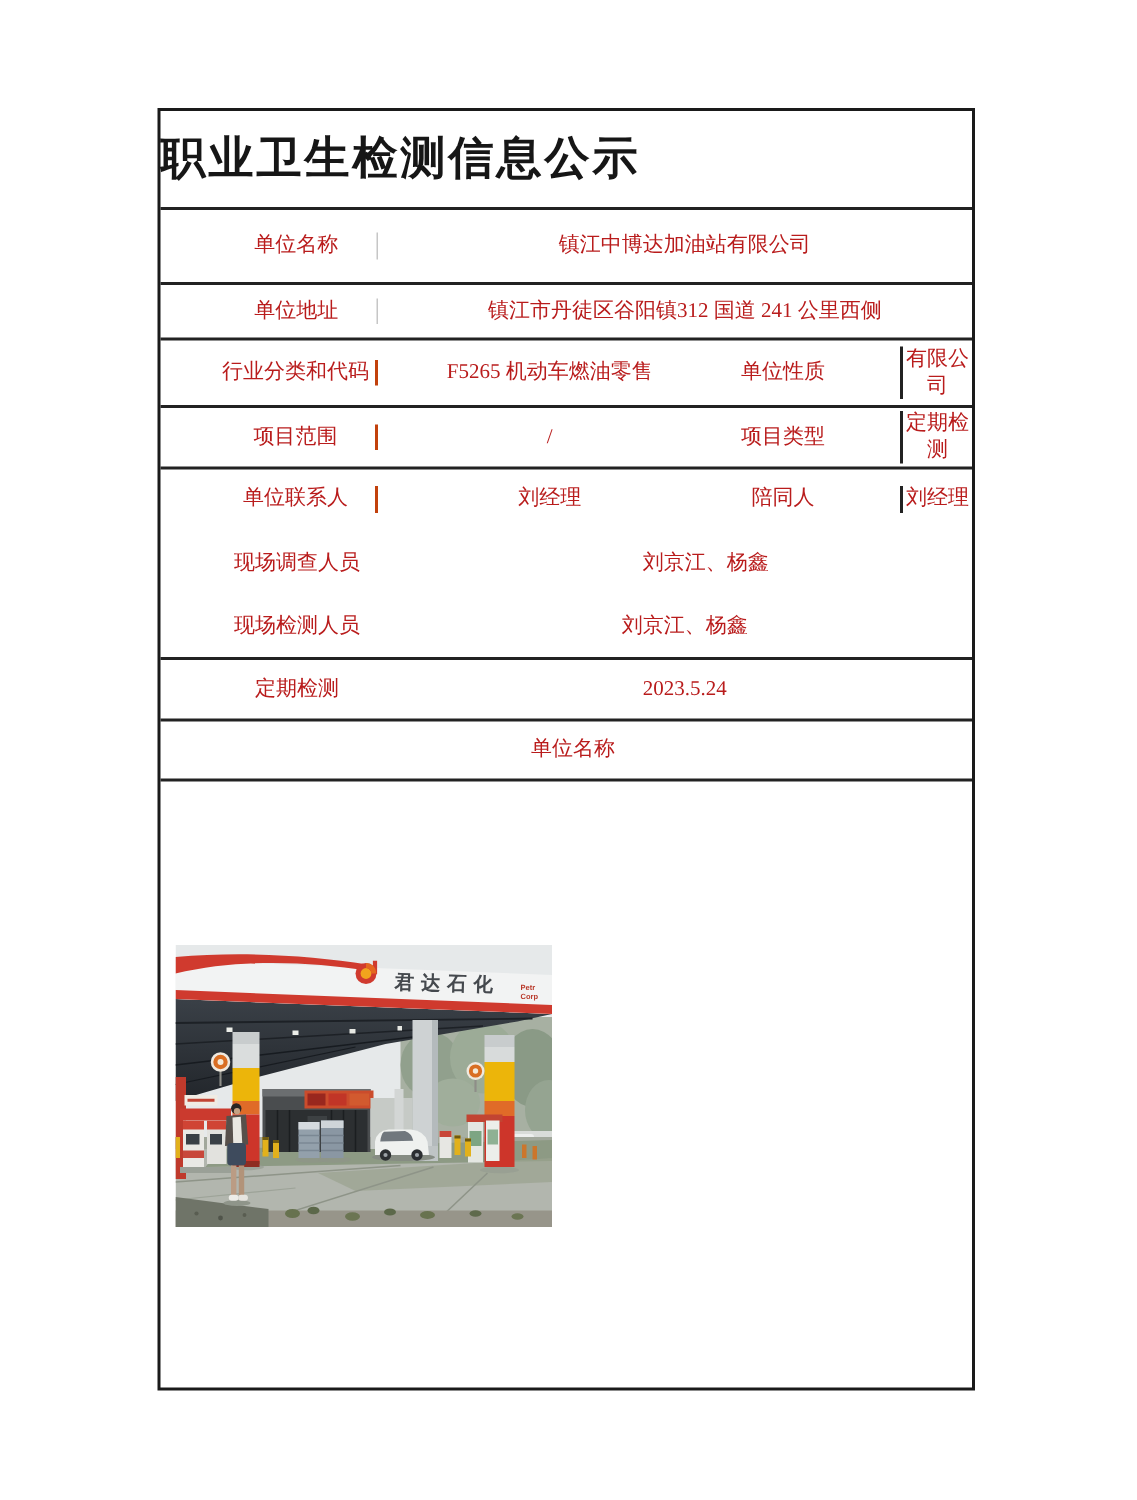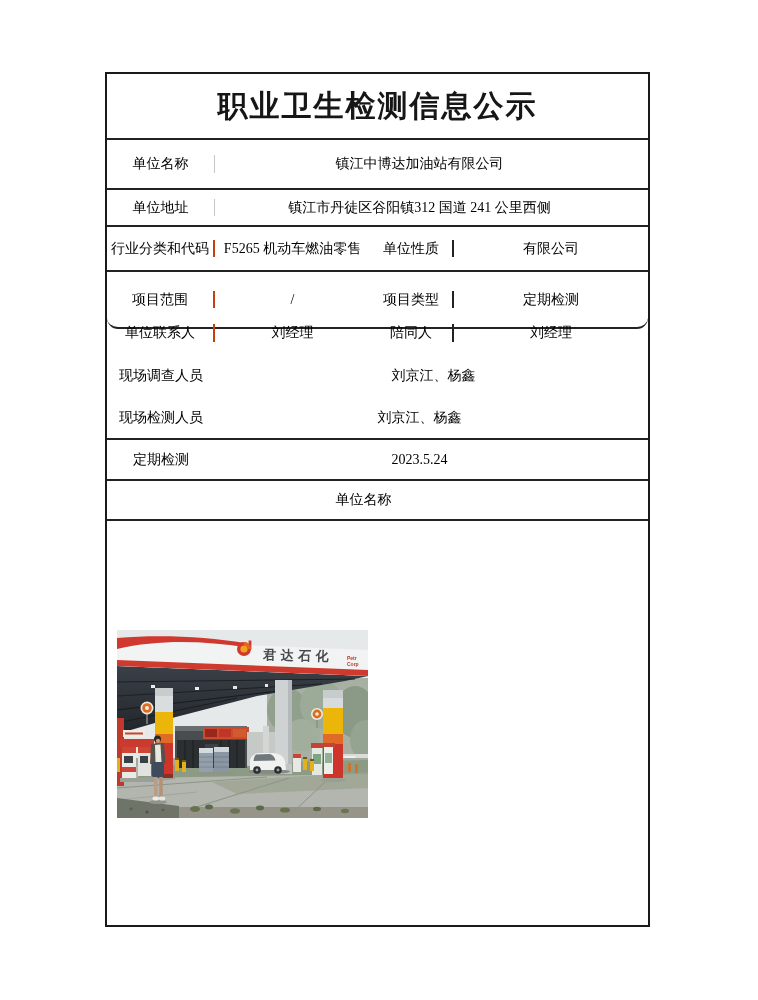--- a/index.html
+++ b/index.html
@@ -6,37 +6,37 @@
   .sheet{
     position:relative;width:758px;height:1000px;background:#ffffff;
     font-family:"Liberation Serif","DejaVu Serif",serif;color:#3a3a3a;overflow:hidden;
   }
   .frame{
     position:absolute;left:105px;top:72px;width:541px;height:851px;
     border:2px solid #1a1a1a;background:#ffffff;
   }
   .row{position:absolute;left:0;width:100%;display:flex;align-items:center;box-sizing:border-box;}
   .bb{border-bottom:2px solid #222222;}
-  .r-title{top:0;height:66px;justify-content:center;}
+  .r-title{top:0;height:66px;justify-content:flex-start;}
   .r1{top:66px;height:50px;}
   .r2{top:116px;height:37px;}
   .r3{top:153px;height:45px;}
-  .r4{top:198px;height:57px;border-radius:11px;}
+  .r4{top:198px;height:41px;}
   .r5{top:239px;height:40px;}
   .r6{top:279px;height:45px;gap:28px;}
   .r7{top:324px;height:42px;}
   .r8{top:366px;height:41px;}
   .r9{top:407px;height:40px;}
   .r-photo{top:447px;height:404px;display:block;}
   .title{
     font-size:30px;font-weight:bold;color:#161616;letter-spacing:2px;
     text-align:center;line-height:1;
   }
   .cell{display:flex;align-items:center;justify-content:center;box-sizing:border-box;
-    font-size:14px;color:#000000;text-align:center;line-height:1.25;}
+    font-size:14px;color:#b91c1c;text-align:center;line-height:1.25;margin-left:37px;}
   .c-label{width:108px;flex:0 0 108px;}
   .vr-light{border-right:1px solid #c6c6c6;}
   .vr-dark{border-right:2px solid #c2410c;}
   .c-val-wide{flex:1;padding-right:24px;}
   .c-val1{width:155px;flex:0 0 155px;}
   .c-label2{width:82px;flex:0 0 82px;}
   .c-val2{flex:1;border-left:2px solid #222222;}
   .c-full{flex:1;padding-right:28px;}
   .photo-wrap{position:absolute;left:10px;top:109px;width:251px;height:188px;}
   svg text{font-family:"Liberation Sans","DejaVu Sans",sans-serif;}

